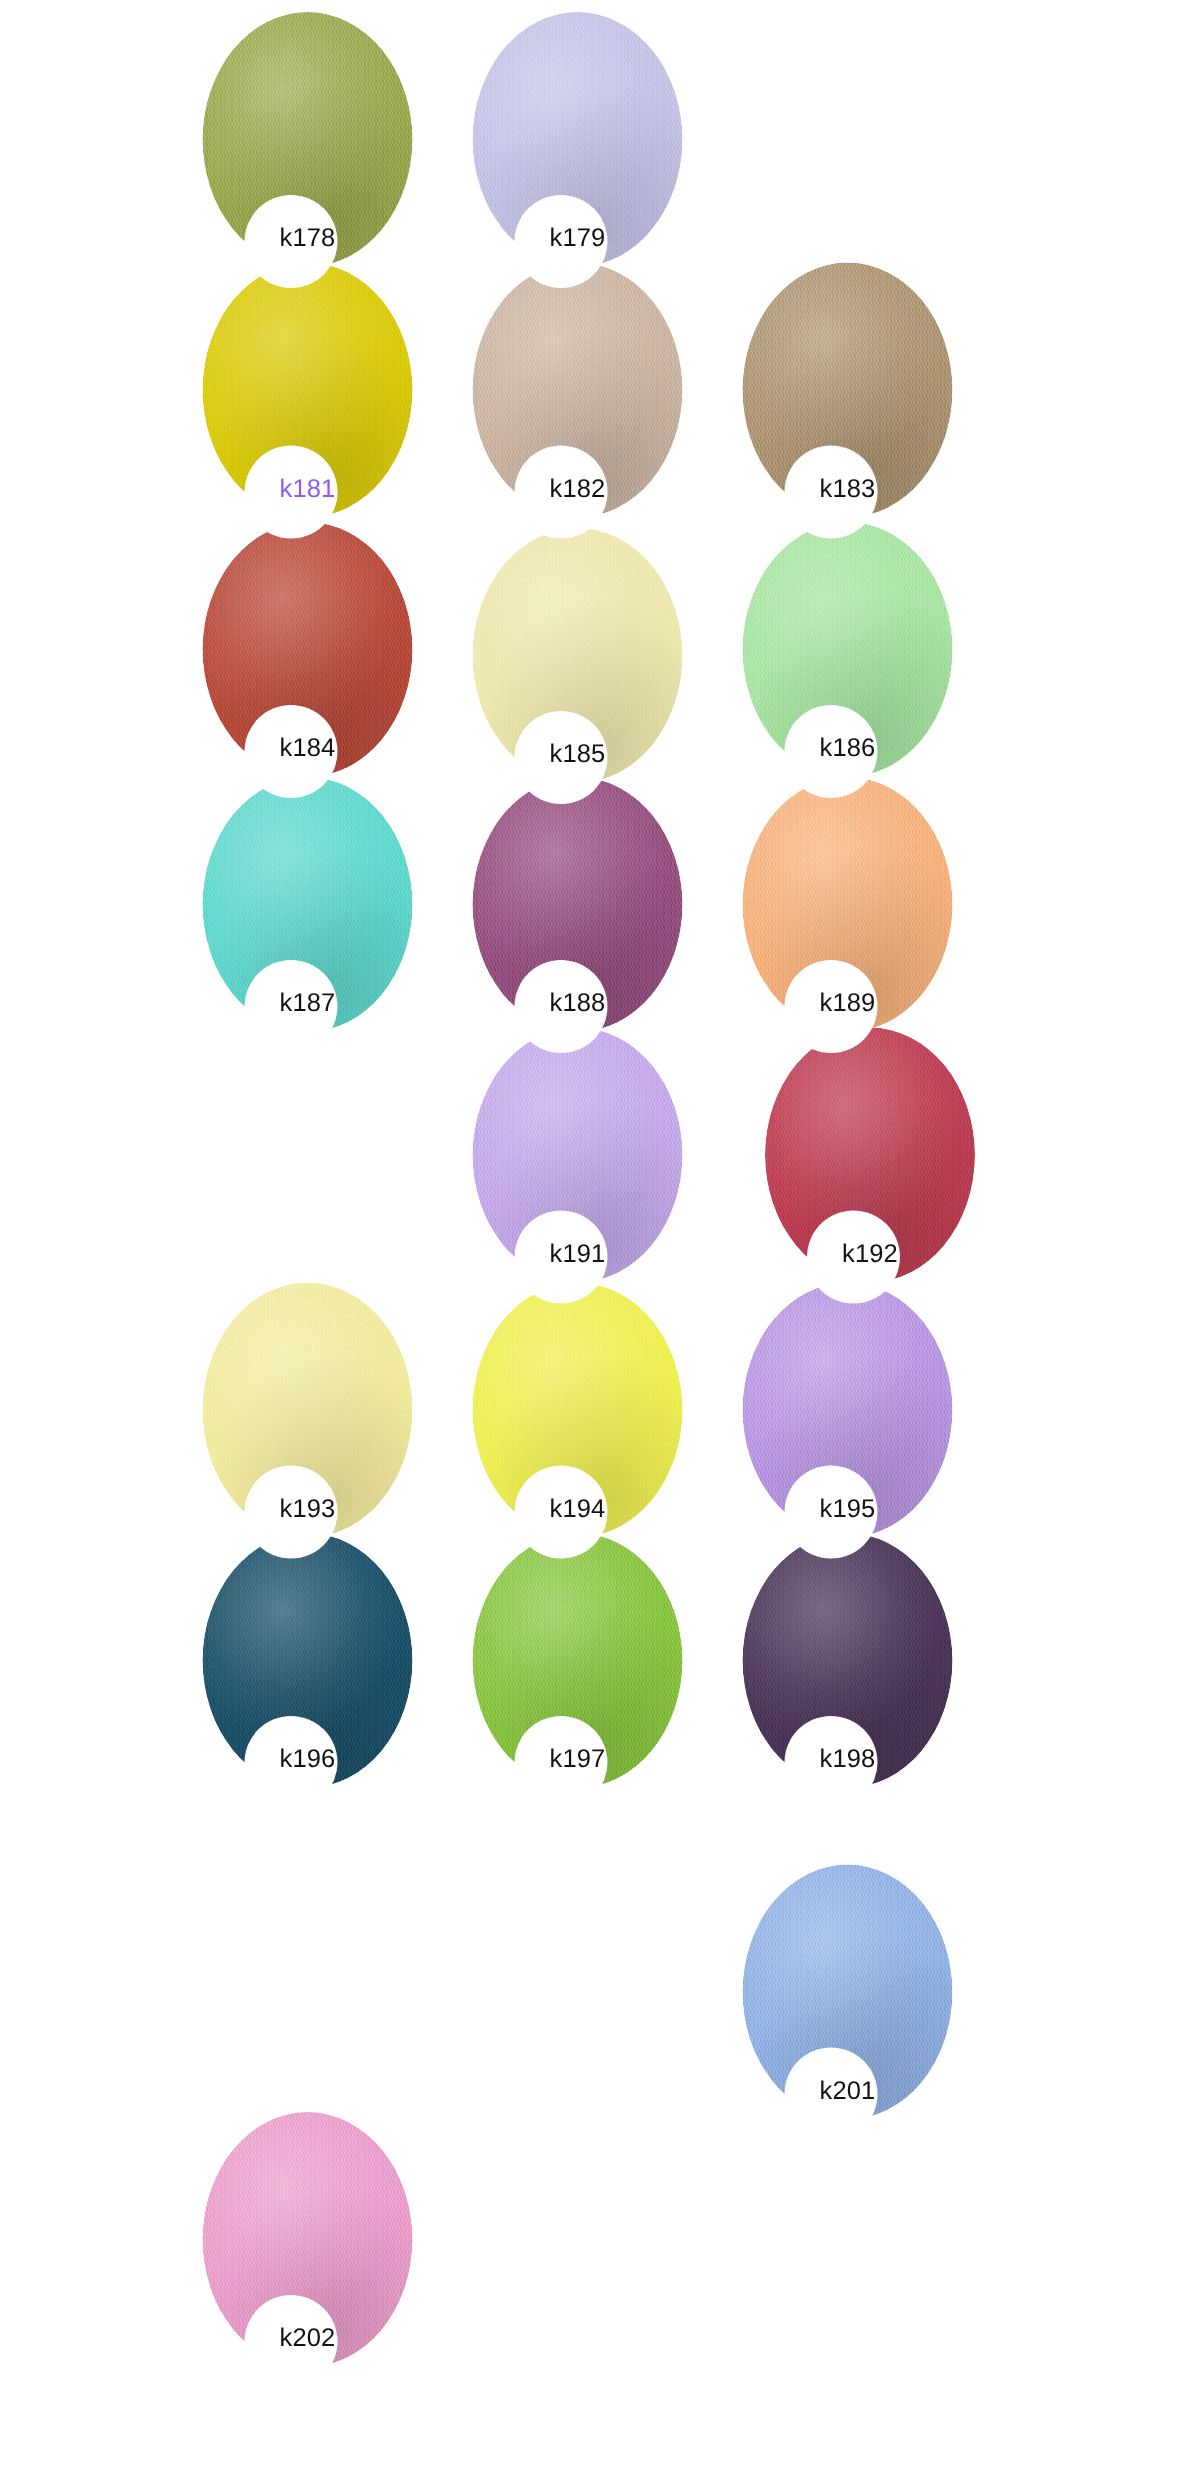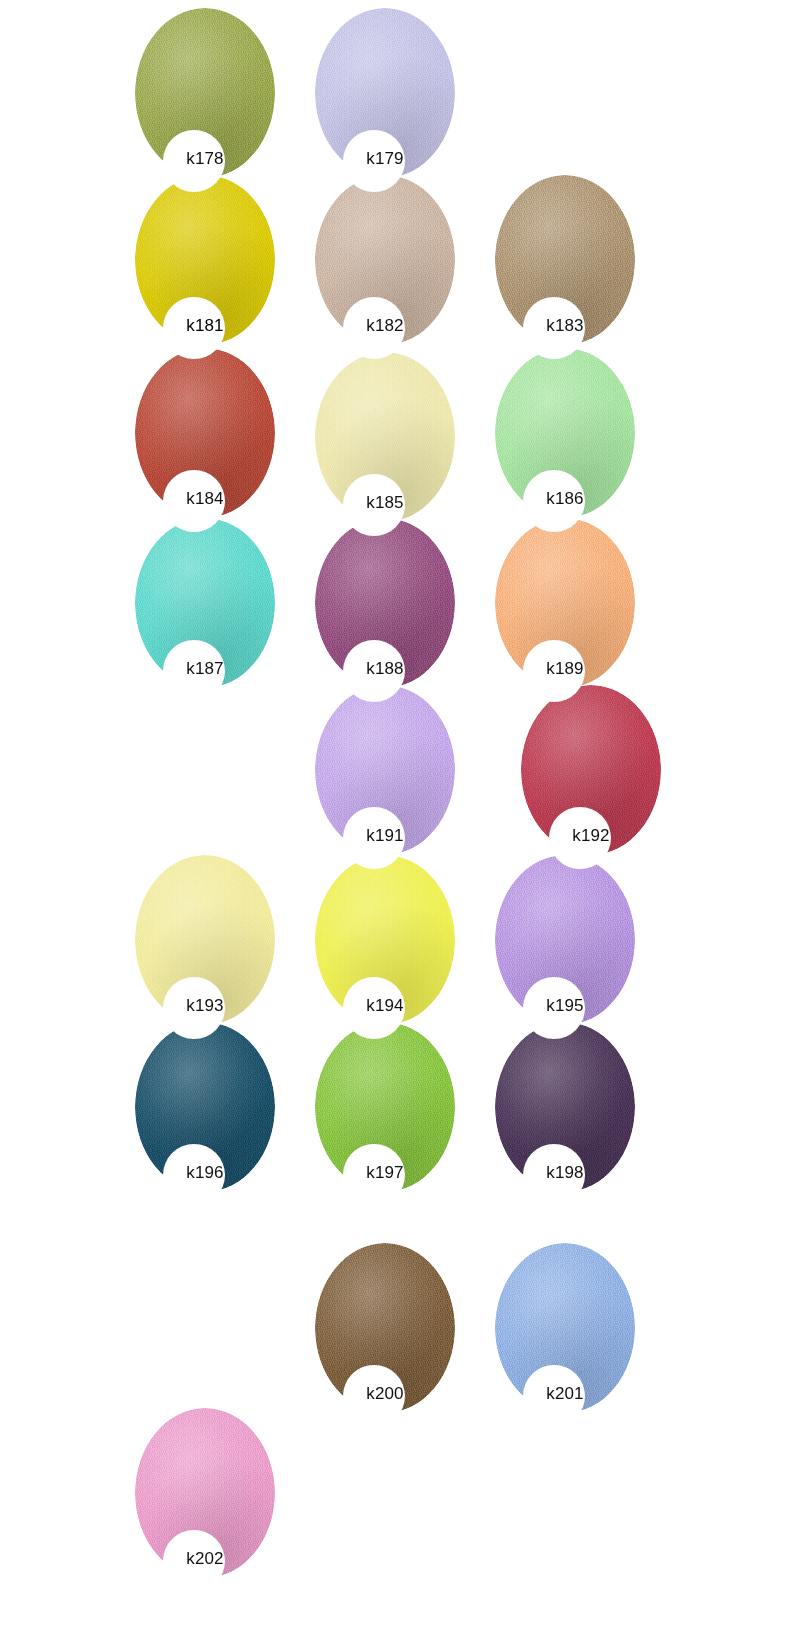--- a/index.html
+++ b/index.html
@@ -121,21 +121,21 @@
       <div class="notch"></div>
       <div class="label" style="color: rgb(17, 17, 17);">k179</div>
     </div>
     <div class="swatch" style="left: 135px; top: 175px;">
       <div class="disc">
         <div class="disc-fill" style="background: rgb(219, 202, 12);"></div>
         <div class="weave"></div>
         <div class="sheen"></div>
       </div>
       <div class="notch"></div>
-      <div class="label" style="color: #000000;">k181</div>
+      <div class="label" style="color: #8b5cf6;">k181</div>
     </div>
     <div class="swatch" style="left: 315px; top: 175px;">
       <div class="disc">
         <div class="disc-fill" style="background: rgb(203, 180, 162);"></div>
         <div class="weave"></div>
         <div class="sheen"></div>
       </div>
       <div class="notch"></div>
       <div class="label" style="color: rgb(17, 17, 17);">k182</div>
     </div>
@@ -204,21 +204,21 @@
     </div>
     <div class="swatch" style="left: 315px; top: 685px;">
       <div class="disc">
         <div class="disc-fill" style="background: rgb(195, 168, 234);"></div>
         <div class="weave"></div>
         <div class="sheen"></div>
       </div>
       <div class="notch"></div>
       <div class="label" style="color: rgb(17, 17, 17);">k191</div>
     </div>
-    <div class="swatch" style="left: 521px; top: 685px;">
+    <div class="swatch" style="left: 510px; top: 685px;">
       <div class="disc">
         <div class="disc-fill" style="background: rgb(188, 61, 82);"></div>
         <div class="weave"></div>
         <div class="sheen"></div>
       </div>
       <div class="notch"></div>
       <div class="label" style="color: rgb(17, 17, 17);">k192</div>
     </div>
     <div class="swatch" style="left: 135px; top: 855px;">
       <div class="disc">
@@ -266,29 +266,20 @@
       <div class="label" style="color: rgb(17, 17, 17);">k197</div>
     </div>
     <div class="swatch" style="left: 495px; top: 1022px;">
       <div class="disc">
         <div class="disc-fill" style="background: rgb(74, 53, 87);"></div>
         <div class="weave"></div>
         <div class="sheen"></div>
       </div>
       <div class="notch"></div>
       <div class="label" style="color: rgb(17, 17, 17);">k198</div>
-    </div>
-    <div class="swatch" style="left: 315px; top: 1243px;">
-      <div class="disc">
-        <div class="disc-fill" style="background: rgb(125, 95, 62);"></div>
-        <div class="weave"></div>
-        <div class="sheen"></div>
-      </div>
-      <div class="notch"></div>
-      <div class="label" style="color: rgb(17, 17, 17);">k200</div>
     </div>
     <div class="swatch" style="left: 495px; top: 1243px;">
       <div class="disc">
         <div class="disc-fill" style="background: rgb(143, 176, 228);"></div>
         <div class="weave"></div>
         <div class="sheen"></div>
       </div>
       <div class="notch"></div>
       <div class="label" style="color: rgb(17, 17, 17);">k201</div>
     </div>

